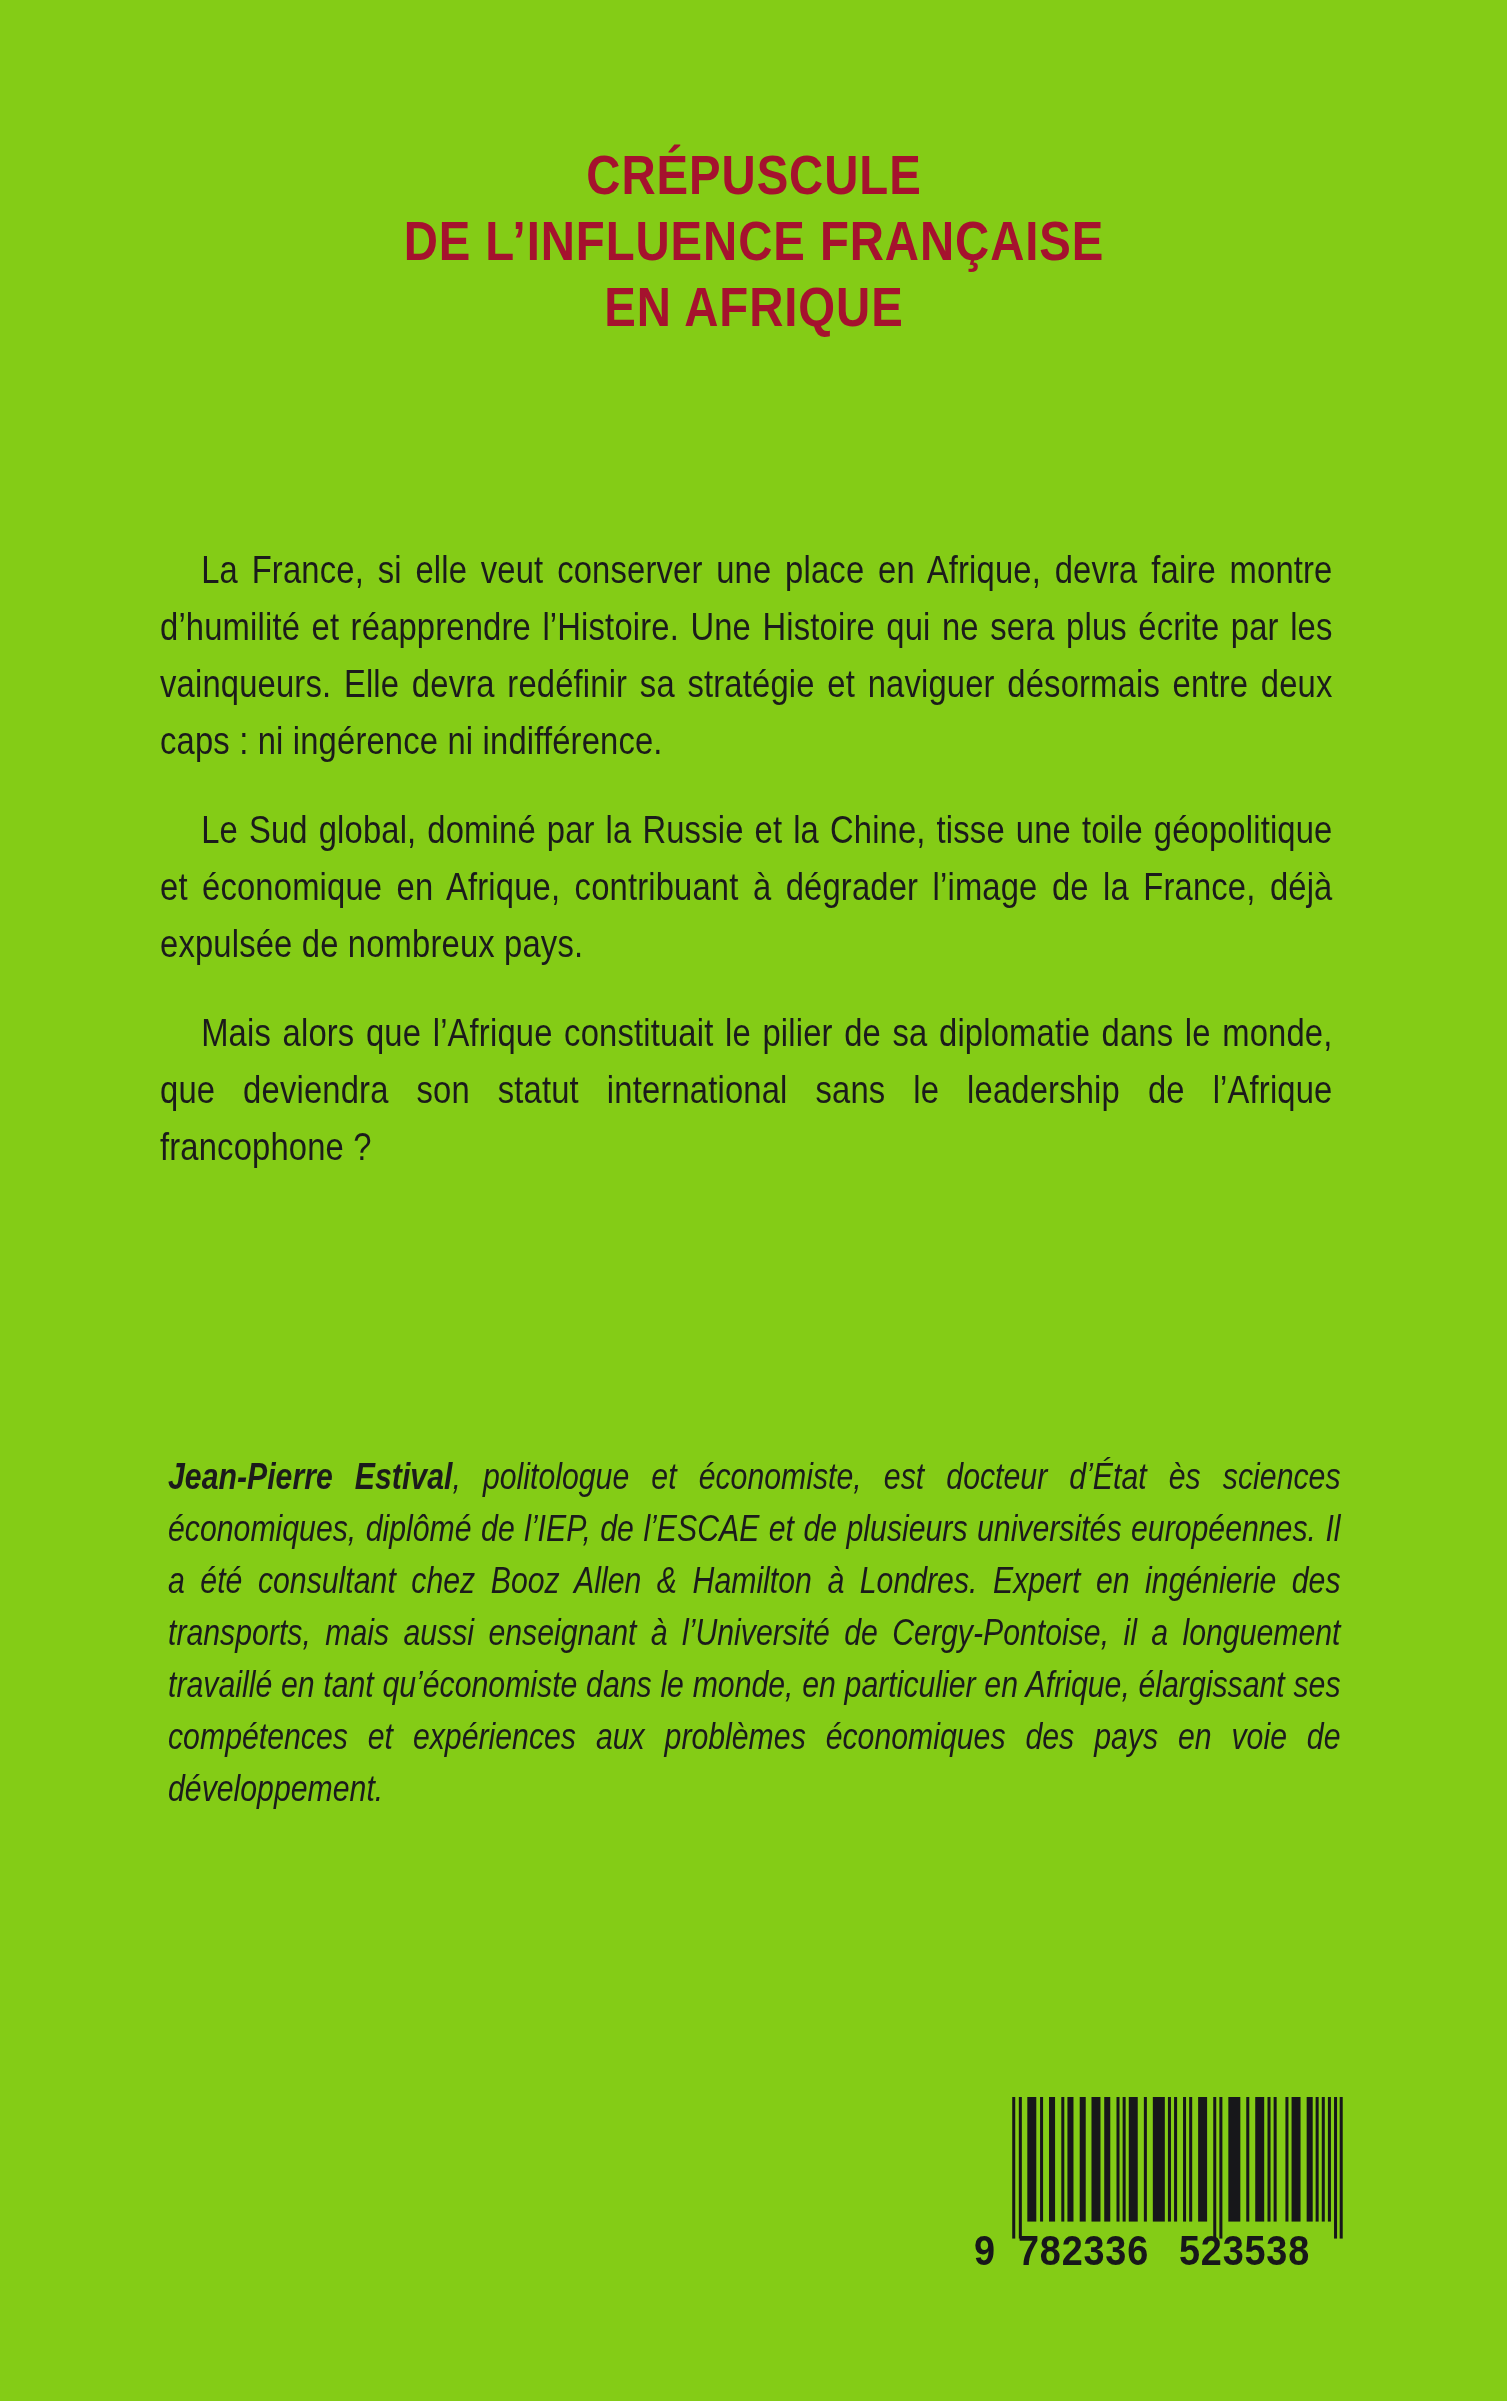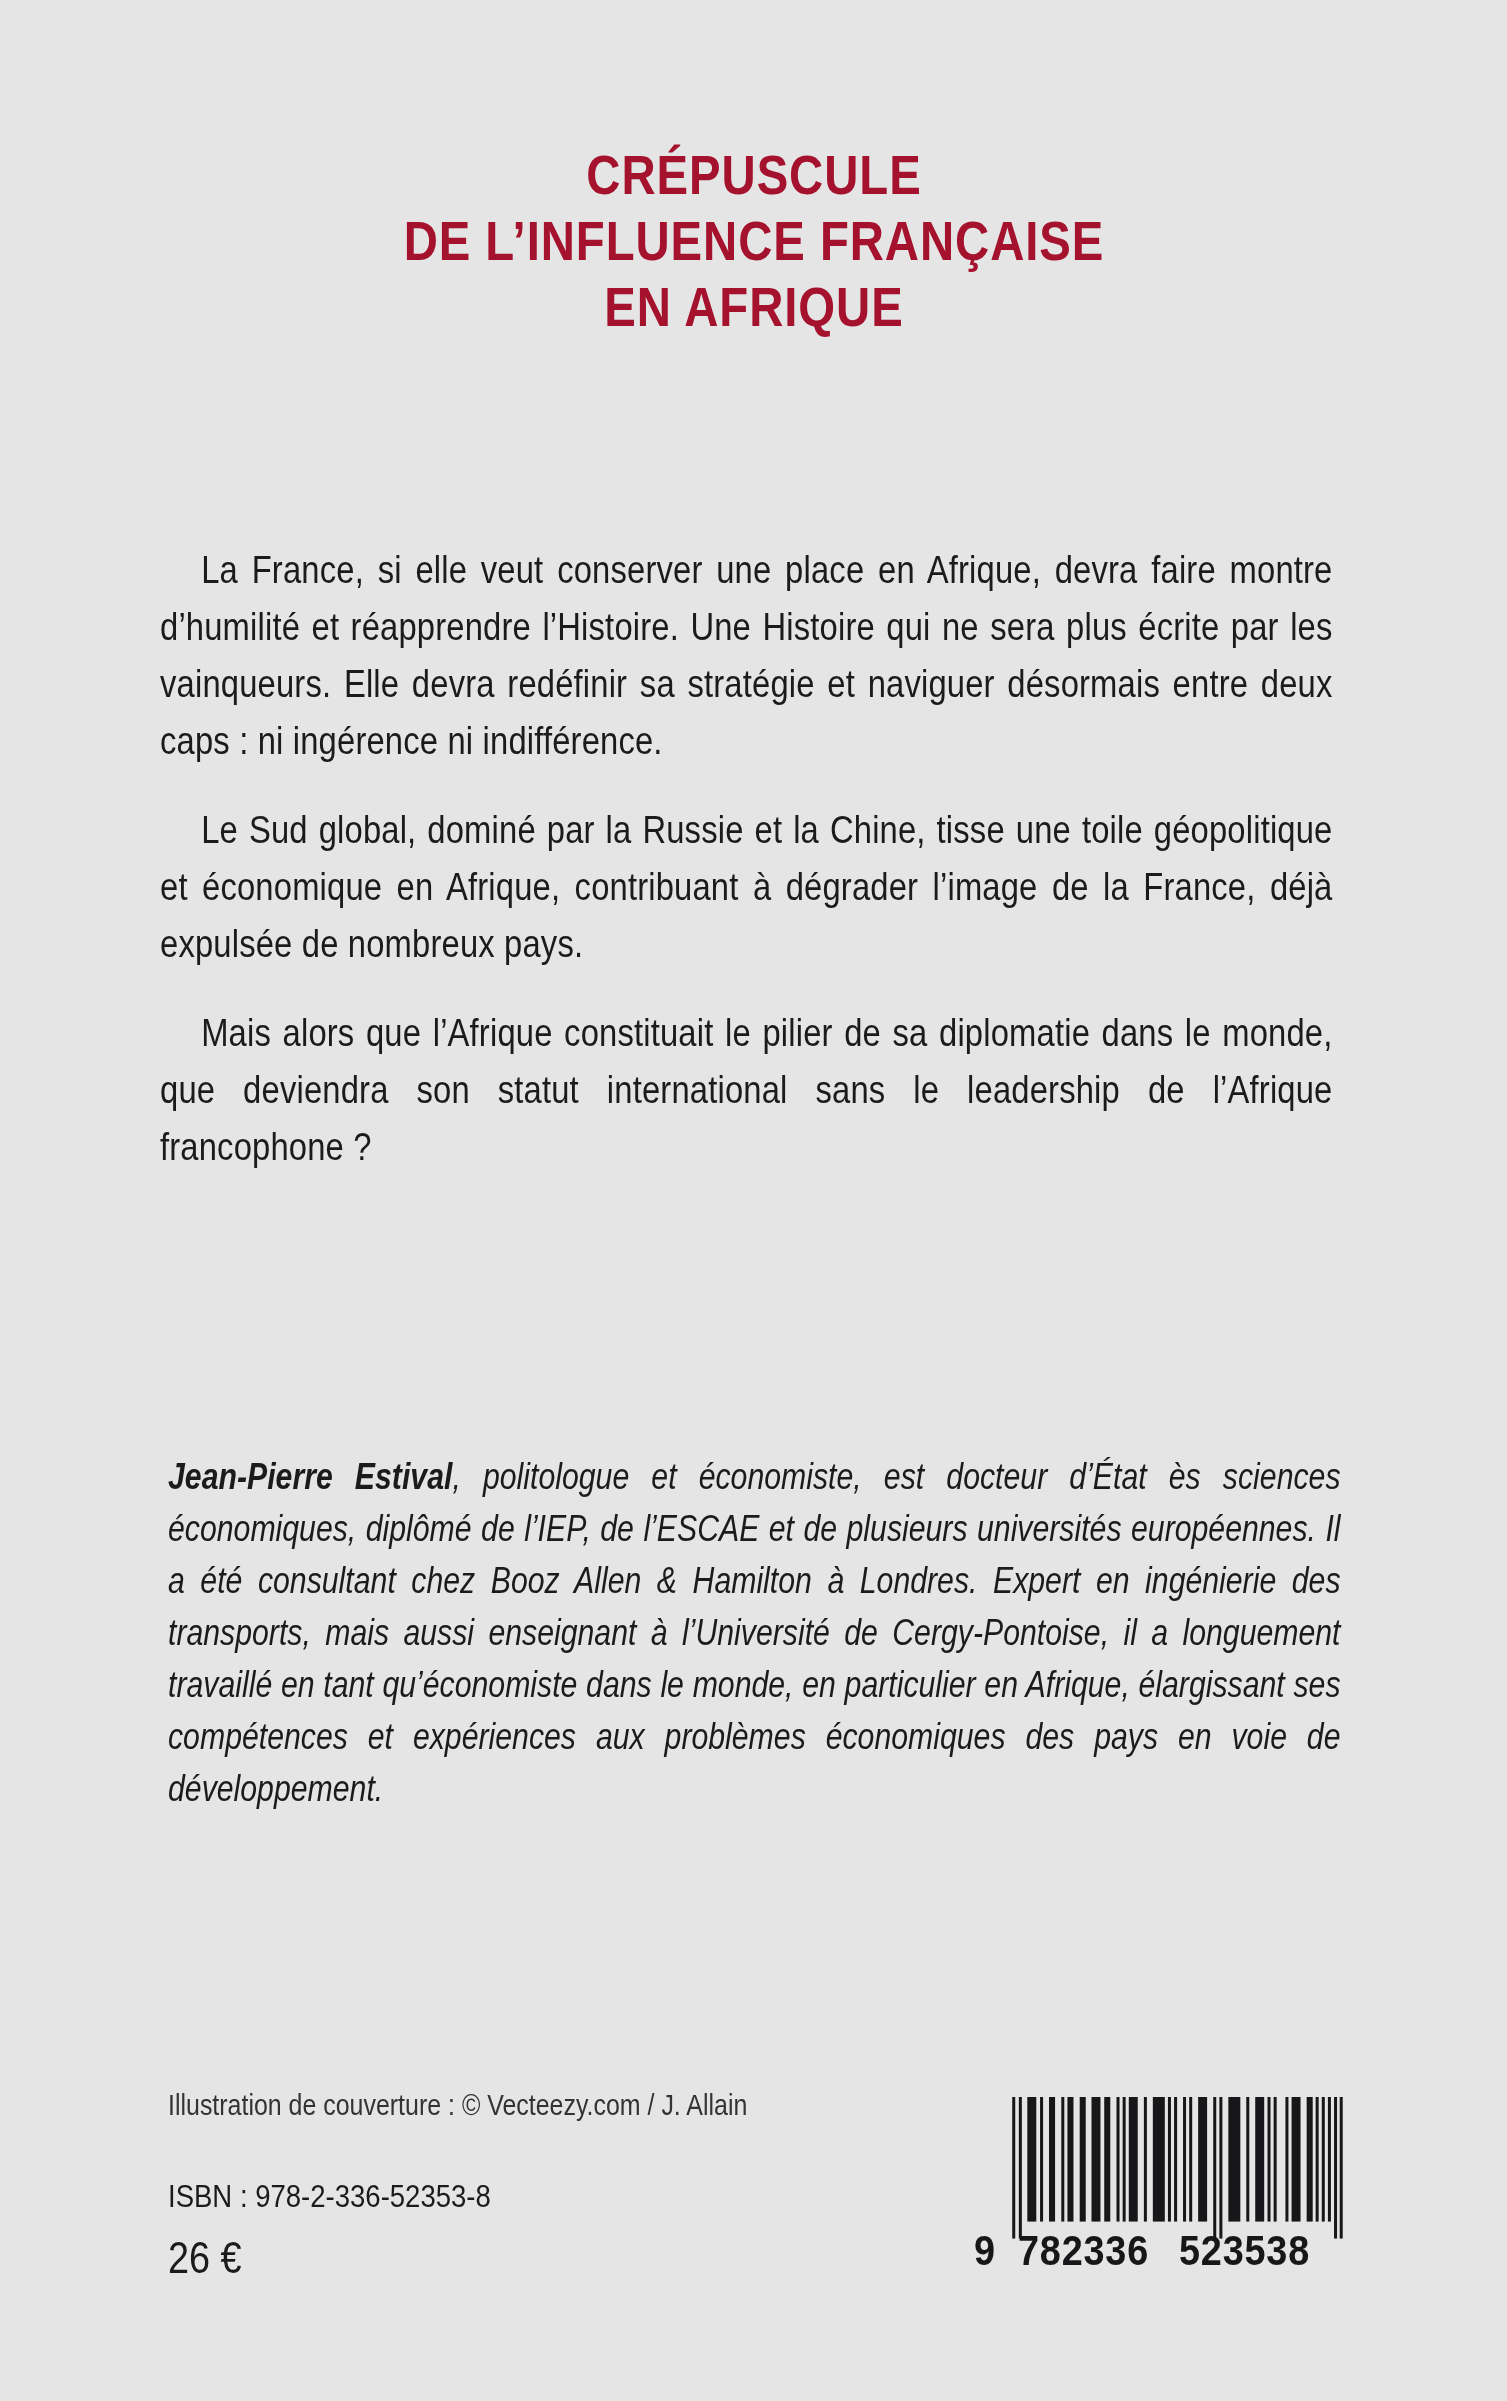--- a/index.html
+++ b/index.html
@@ -11,21 +11,21 @@
     width: 1508px;
     height: 2402px;
     position: relative;
     font-family: "Liberation Sans", sans-serif;
     -webkit-font-smoothing: antialiased;
   }
 
   .page {
     position: absolute;
     inset: 0;
-    background: #e5e5e5;
+    background: #84cc16;
     overflow: hidden;
   }
 
   
   .title-block {
     position: absolute;
     left: 0;
     top: 142px;
     width: 1508px;
     text-align: center;
@@ -176,25 +176,20 @@
   <div class="body-block">
     <p class="para">La France, si elle veut conserver une place en Afrique, devra faire montre d’humilité et réapprendre l’Histoire. Une Histoire qui ne sera plus écrite par les vainqueurs. Elle devra redéfinir sa stratégie et naviguer désormais entre deux caps : ni ingérence ni indifférence.</p>
     <p class="para">Le Sud global, dominé par la Russie et la Chine, tisse une toile géopolitique et économique en Afrique, contribuant à dégrader l’image de la France, déjà expulsée de nombreux pays.</p>
     <p class="para">Mais alors que l’Afrique constituait le pilier de sa diplomatie dans le monde, que deviendra son statut international sans le leadership de l’Afrique francophone ?</p>
   </div>
 
   <div class="bio-block">
     <p class="bio"><span class="author-name">Jean-Pierre Estival</span><span>, politologue et économiste, est docteur d’État ès sciences économiques, diplômé de l’IEP, de l’ESCAE et de plusieurs universités européennes. Il a été consultant chez Booz Allen &amp; Hamilton à Londres. Expert en ingénierie des transports, mais aussi enseignant à l’Université de Cergy-Pontoise, il a longuement travaillé en tant qu’économiste dans le monde, en particulier en Afrique, élargissant ses compétences et expériences aux problèmes économiques des pays en voie de développement.</span></p>
   </div>
 
-  <div class="footer-left">
-    <div class="credit-line">Illustration de couverture : © Vecteezy.com / J. Allain</div>
-    <div class="isbn-line">ISBN : 978-2-336-52353-8</div>
-    <div class="price-line">26 €</div>
-  </div>
 
   <div class="barcode-wrap">
     <svg class="barcode-svg" width="369" height="151" viewBox="0 0 390 160">
       <g fill="#17171a">
 
         <rect x="40" y="0" width="3.2" height="150"></rect>
         <rect x="47" y="0" width="3.2" height="150"></rect>
 
         <rect x="56" y="0" width="9.5" height="132"></rect>
         <rect x="69.5" y="0" width="3.2" height="132"></rect>

